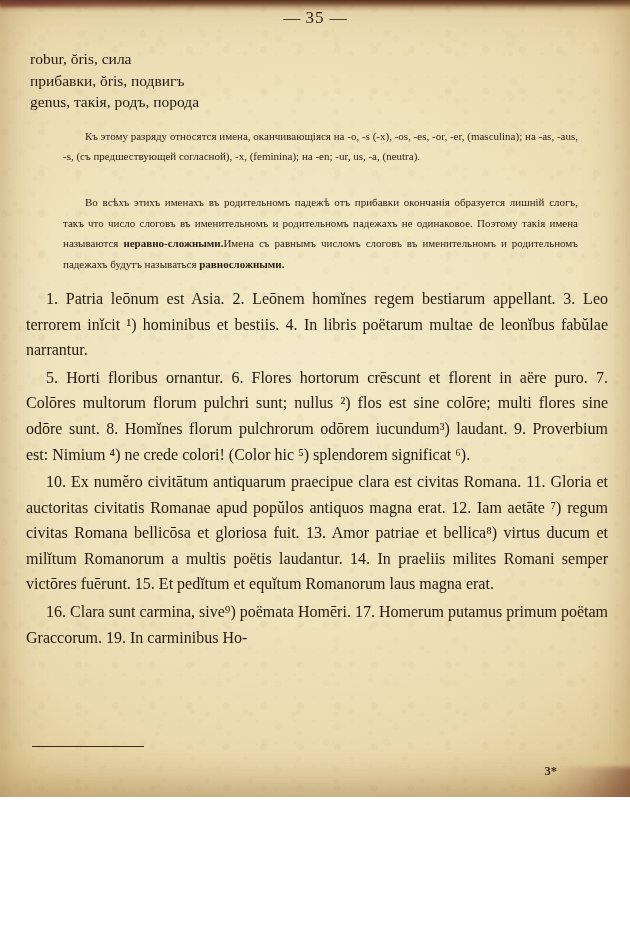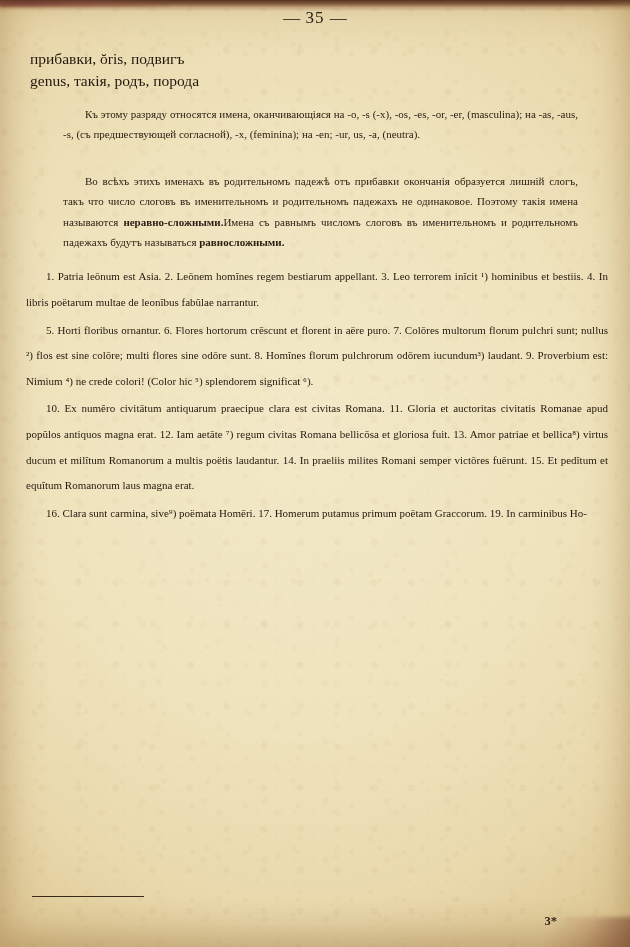--- a/index.html
+++ b/index.html
@@ -7,21 +7,21 @@
     padding: 0;
     background: #ffffff;
   }
   body {
     font-family: "Liberation Serif", serif;
   }
 
   #page {
     position: relative;
     width: 630px;
-    height: 947px;
+    height: 797px;
     overflow: hidden;
     background:
       radial-gradient(ellipse 95% 70% at 48% 45%, #f3e9c8 0%, #efe3bd 45%, #e9d9ad 72%, #ddc894 92%, #d2ba80 100%);
     color: #23190f;
   }
 
   
   #grain {
     position: absolute;
     inset: 0;
@@ -107,21 +107,21 @@
     text-align: justify;
     text-indent: 22px;
     color: #281c11;
   }
   .note.second { margin-top: 26px; }
   .note b { font-weight: bold; }
 
   
   .latin {
     padding: 0 22px 0 26px;
-    font-size: 11px;
+    font-size: 16px;
     line-height: 25.6px;
     text-align: justify;
     margin: 12px 0 0 0;
     text-indent: 20px;
   }
   .latin p { margin: 0 0 2px 0; text-indent: 20px; }
 
   
   .footnotes {
     position: absolute;
@@ -161,20 +161,21 @@
   <div id="content">
 
     <div class="folio">
       <span class="dash">—</span>
       <span>35</span>
       <span class="dash">—</span>
     </div>
 
     <div class="vocab">
       <div class="col left">
+        <div class="entry">robur, ŏris, сила</div>
         <div class="entry">прибавки, ŏris, подвигъ</div>
         <div class="entry">genus, такія, родъ, порода</div>
       </div>
     </div>
 
     <div class="note">Къ этому разряду относятся имена, оканчивающіяся на -o, -s (-x), -os, -es, -or, -er, (masculina); на -as, -aus, -s, (съ предшествующей согласной), -x, (feminina); на -en; -ur, us, -a, (neutra).</div>
 
     <div class="note second"><span>Во всѣхъ этихъ именахъ въ родительномъ падежѣ отъ прибавки окончанія образуется лишній слогъ, такъ что число слоговъ въ именительномъ и родительномъ падежахъ не одинаковое. Поэтому такія имена называются </span><b>неравно-сложными.</b><span>Имена съ равнымъ числомъ слоговъ въ именительномъ и родительномъ падежахъ будутъ называться </span><b>равносложными.</b></div>
 
     <div class="latin">

